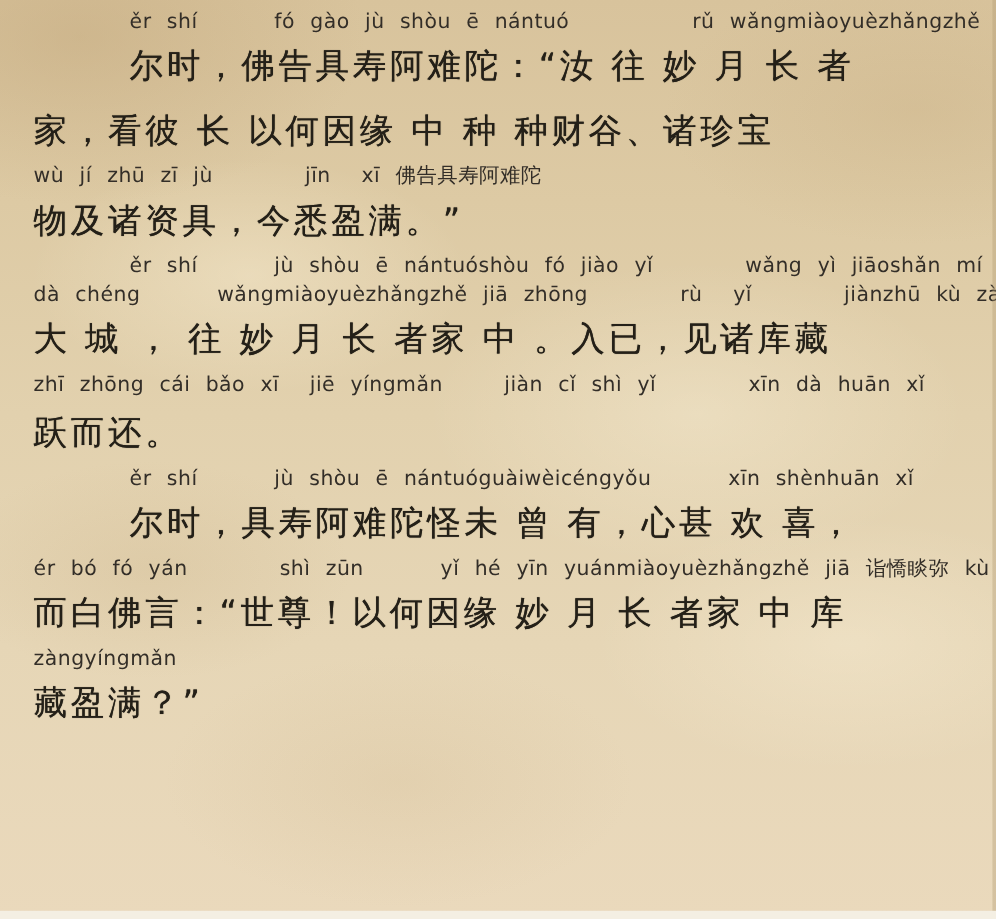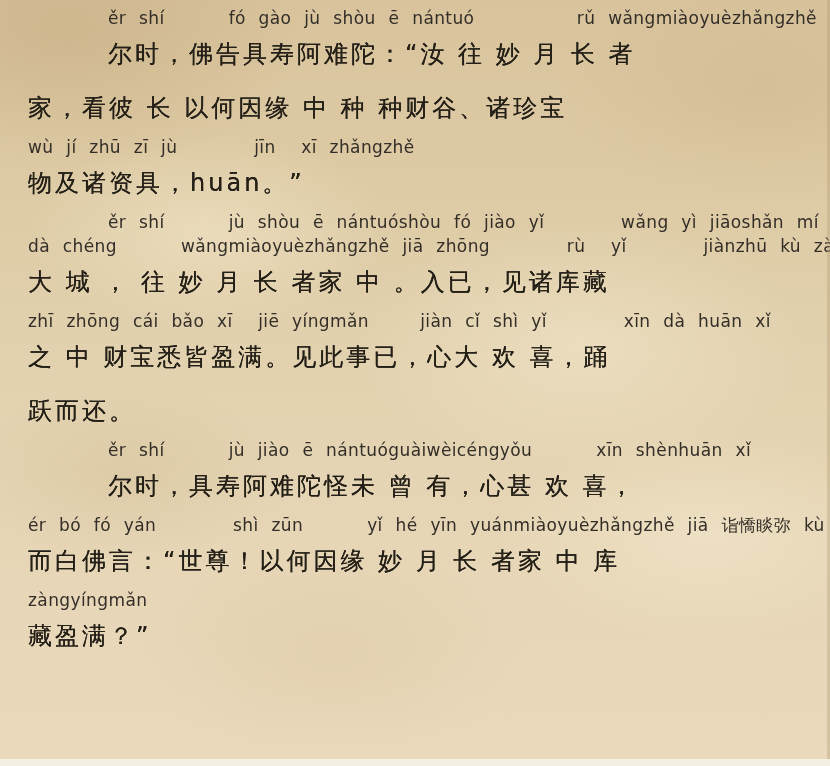--- a/index.html
+++ b/index.html
@@ -40,21 +40,21 @@
   }
   .pinyin {
     font-size: 17px;
     line-height: 21px;
     letter-spacing: 0.4px;
     word-spacing: 7px;
     white-space: pre;
     color: #332e28;
   }
   .hanzi {
-    font-size: 24px;
+    font-size: 28px;
     line-height: 51px;
     letter-spacing: 3px;
     white-space: pre;
     color: #242018;
     text-shadow: 0 0 0.6px #242018;
   }
   .page-bottom-edge {
     position: absolute;
     left: 0;
     bottom: 0;
@@ -80,44 +80,43 @@
     <div class="line indent">
       <div class="pinyin">ěr shí     fó gào jù shòu ē nántuó        rǔ wǎngmiàoyuèzhǎngzhě</div>
       <div class="hanzi">尔时，佛告具寿阿难陀：“汝 往 妙 月 长 者</div>
     </div>
 
     <div class="line">
       <div class="hanzi">家，看彼 长 以何因缘 中 种 种财谷、诸珍宝</div>
     </div>
 
     <div class="line">
-      <div class="pinyin">wù jí zhū zī jù      jīn  xī zhǎngzhě</div>
-      <div class="hanzi">物及诸资具，huān。”</div>
+      <div class="pinyin">wù jí zhū zī jù      jīn  xī 佛告具寿阿难陀</div>
+      <div class="hanzi">物及诸资具，今悉盈满。”</div>
     </div>
 
     <div class="line indent">
       <div class="pinyin">ěr shí     jù shòu ē nántuóshòu fó jiào yǐ      wǎng yì jiāoshǎn mí</div>
     </div>
 
     <div class="line">
       <div class="pinyin">dà chéng     wǎngmiàoyuèzhǎngzhě jiā zhōng      rù  yǐ      jiànzhū kù zàng</div>
       <div class="hanzi">大 城 ， 往 妙 月 长 者家 中 。入已，见诸库藏</div>
     </div>
 
     <div class="line">
       <div class="pinyin">zhī zhōng cái bǎo xī  jiē yíngmǎn    jiàn cǐ shì yǐ      xīn dà huān xǐ     yǒng</div>
-      <div class="hanzi">之 中 财宝悉皆盈满。见此事已，心大 欢 喜，踊</div>
     </div>
 
     <div class="line">
       <div class="hanzi">跃而还。</div>
     </div>
 
     <div class="line indent">
-      <div class="pinyin">ěr shí     jù jiào ē nántuóguàiwèicéngyǒu     xīn shènhuān xǐ</div>
+      <div class="pinyin">ěr shí     jù shòu ē nántuóguàiwèicéngyǒu     xīn shènhuān xǐ</div>
       <div class="hanzi">尔时，具寿阿难陀怪未 曾 有，心甚 欢 喜，</div>
     </div>
 
     <div class="line">
       <div class="pinyin">ér bó fó yán      shì zūn     yǐ hé yīn yuánmiàoyuèzhǎngzhě jiā 诣憍睒弥 kù</div>
       <div class="hanzi">而白佛言：“世尊！以何因缘 妙 月 长 者家 中 库</div>
     </div>
 
     <div class="line">
       <div class="pinyin">zàngyíngmǎn</div>

